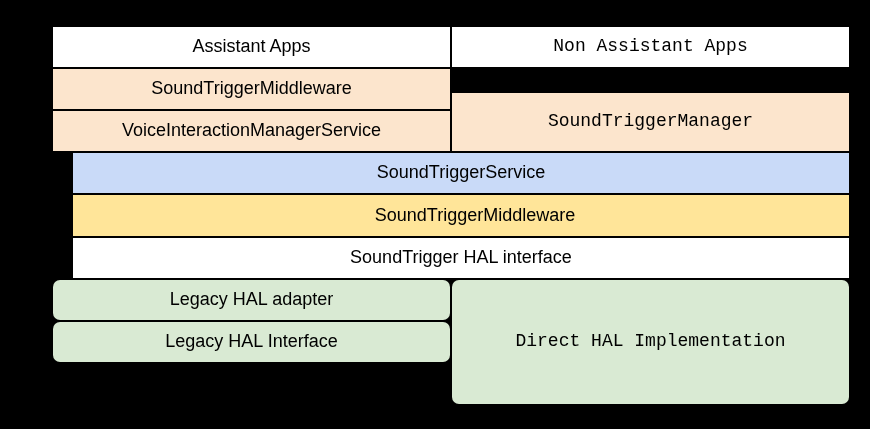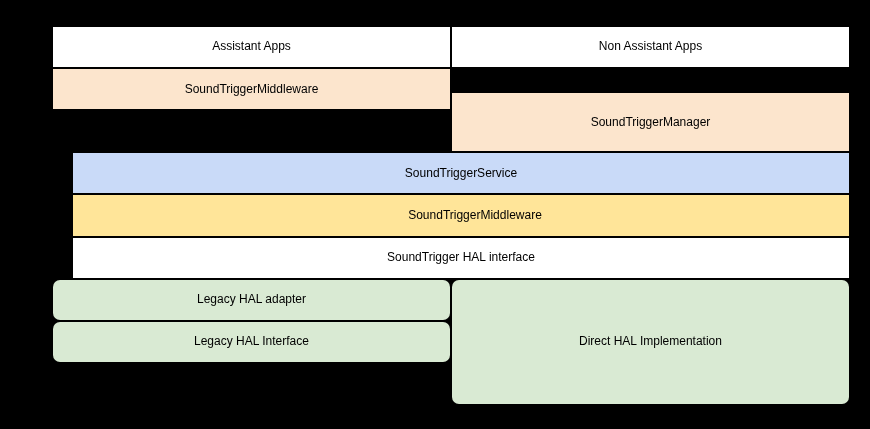--- a/index.html
+++ b/index.html
@@ -24,32 +24,32 @@
     grid-template-rows: repeat(9, 1fr);
     gap: 2px;
     background: var(--border, #000);
   }
   .cell {
     display: flex;
     align-items: center;
     justify-content: center;
     text-align: center;
     font-family: "Liberation Sans", sans-serif;
-    font-size: 12px;
+    font-size: 18px;
     color: var(--text, #000);
     line-height: 1.1;
   }
   .bg-white  { background: var(--white,  #ffffff); }
   .bg-peach  { background: var(--peach,  #fce5cd); }
   .bg-blue   { background: var(--blue,   #c9daf8); }
   .bg-yellow { background: var(--yellow, #ffe599); padding-left: 28px; }
   .bg-green  { background: var(--green,  #d9ead3); border-radius: 7px; }
 
   .c1 { grid-column: 1; }
-  .c2 { grid-column: 2; }
+  .c2 { grid-column: 2; font-family: Liberation Mono, monospace; }
   .cfull { grid-column: 1 / -1; margin-left: 20px; }
   .r1 { grid-row: 1; }
   .r2 { grid-row: 2; }
   .r3 { grid-row: 3; }
   .r4 { grid-row: 4; }
   .r5 { grid-row: 5; }
   .r6 { grid-row: 6; }
   .r7 { grid-row: 7; }
   .r8 { grid-row: 8; }
   .r9 { grid-row: 9; }
@@ -58,20 +58,21 @@
 </style>
 </head>
 <body>
 
 <div class="diagram">
   <div class="cell bg-white c1 r1">Assistant Apps</div>
   <div class="cell bg-white c2 r1">Non Assistant Apps</div>
 
   <div class="cell bg-peach c1 r2">SoundTriggerMiddleware</div>
   <div class="cell bg-peach c2 r2span2">SoundTriggerManager</div>
+  <div class="cell bg-peach c1 r3">VoiceInteractionManagerService</div>
 
   <div class="cell bg-blue cfull r4">SoundTriggerService</div>
 
   <div class="cell bg-yellow cfull r5">SoundTriggerMiddleware</div>
 
   <div class="cell bg-white cfull r6">SoundTrigger HAL interface</div>
 
   <div class="cell bg-green c1 r7">Legacy HAL adapter</div>
   <div class="cell bg-green c2 r7span3">Direct HAL Implementation</div>
   <div class="cell bg-green c1 r8">Legacy HAL Interface</div>

